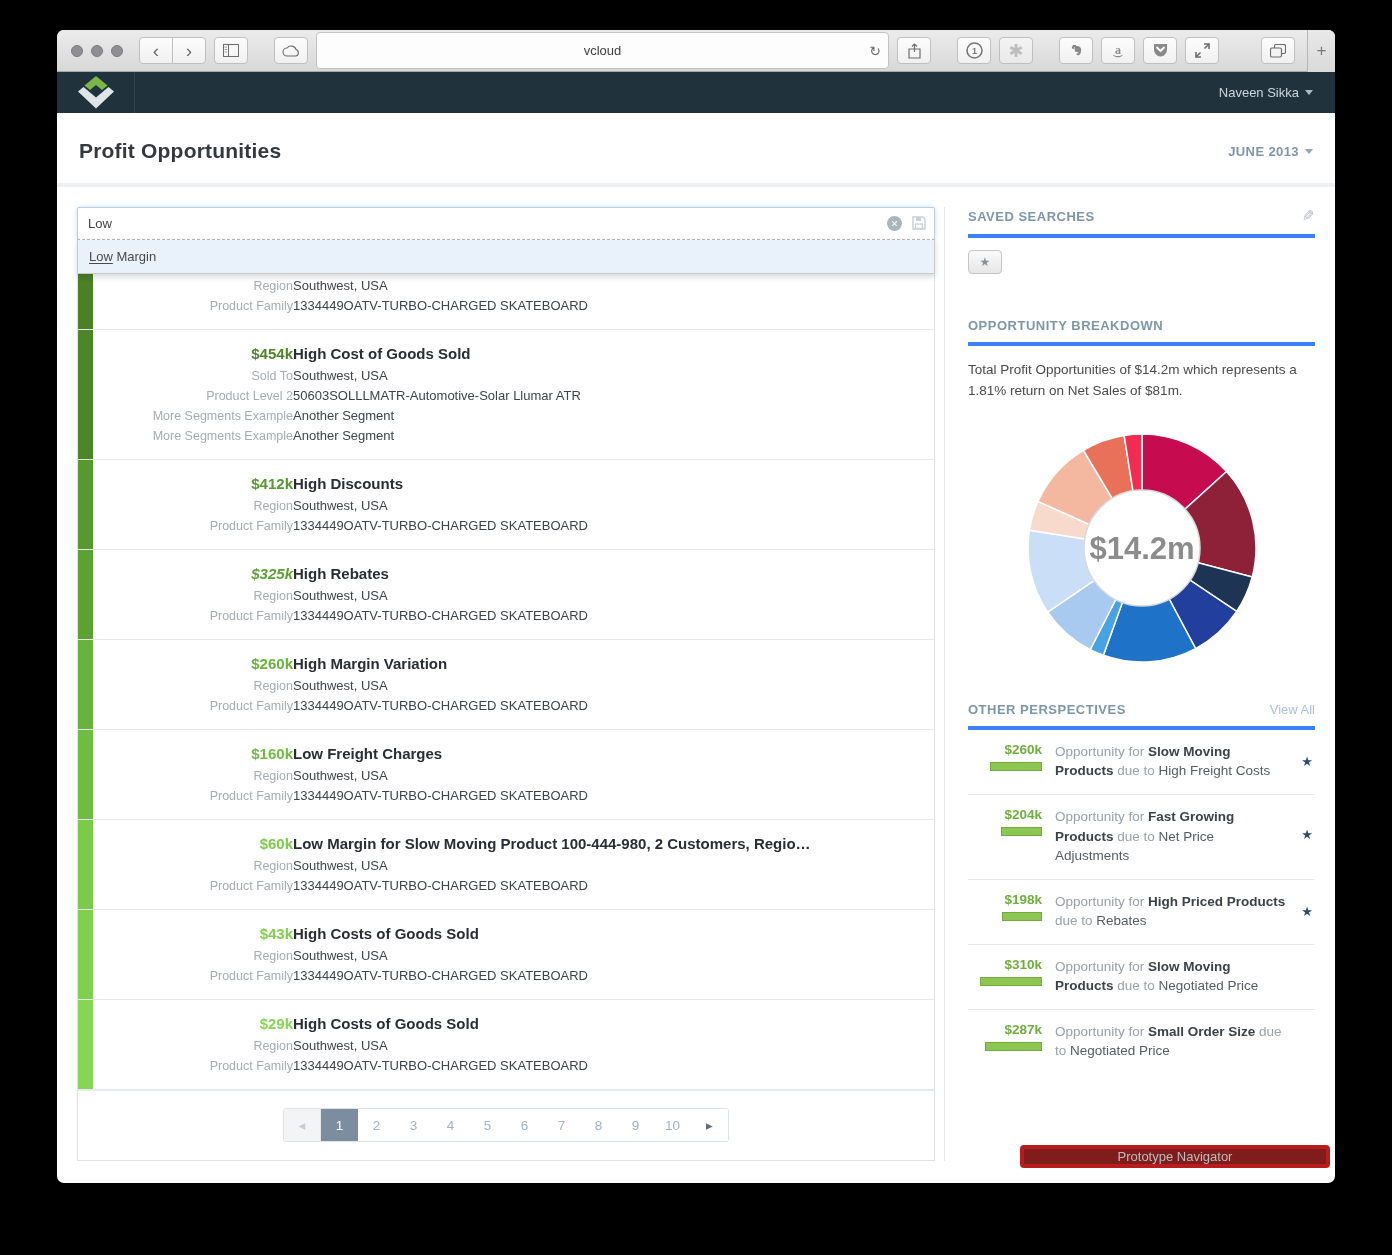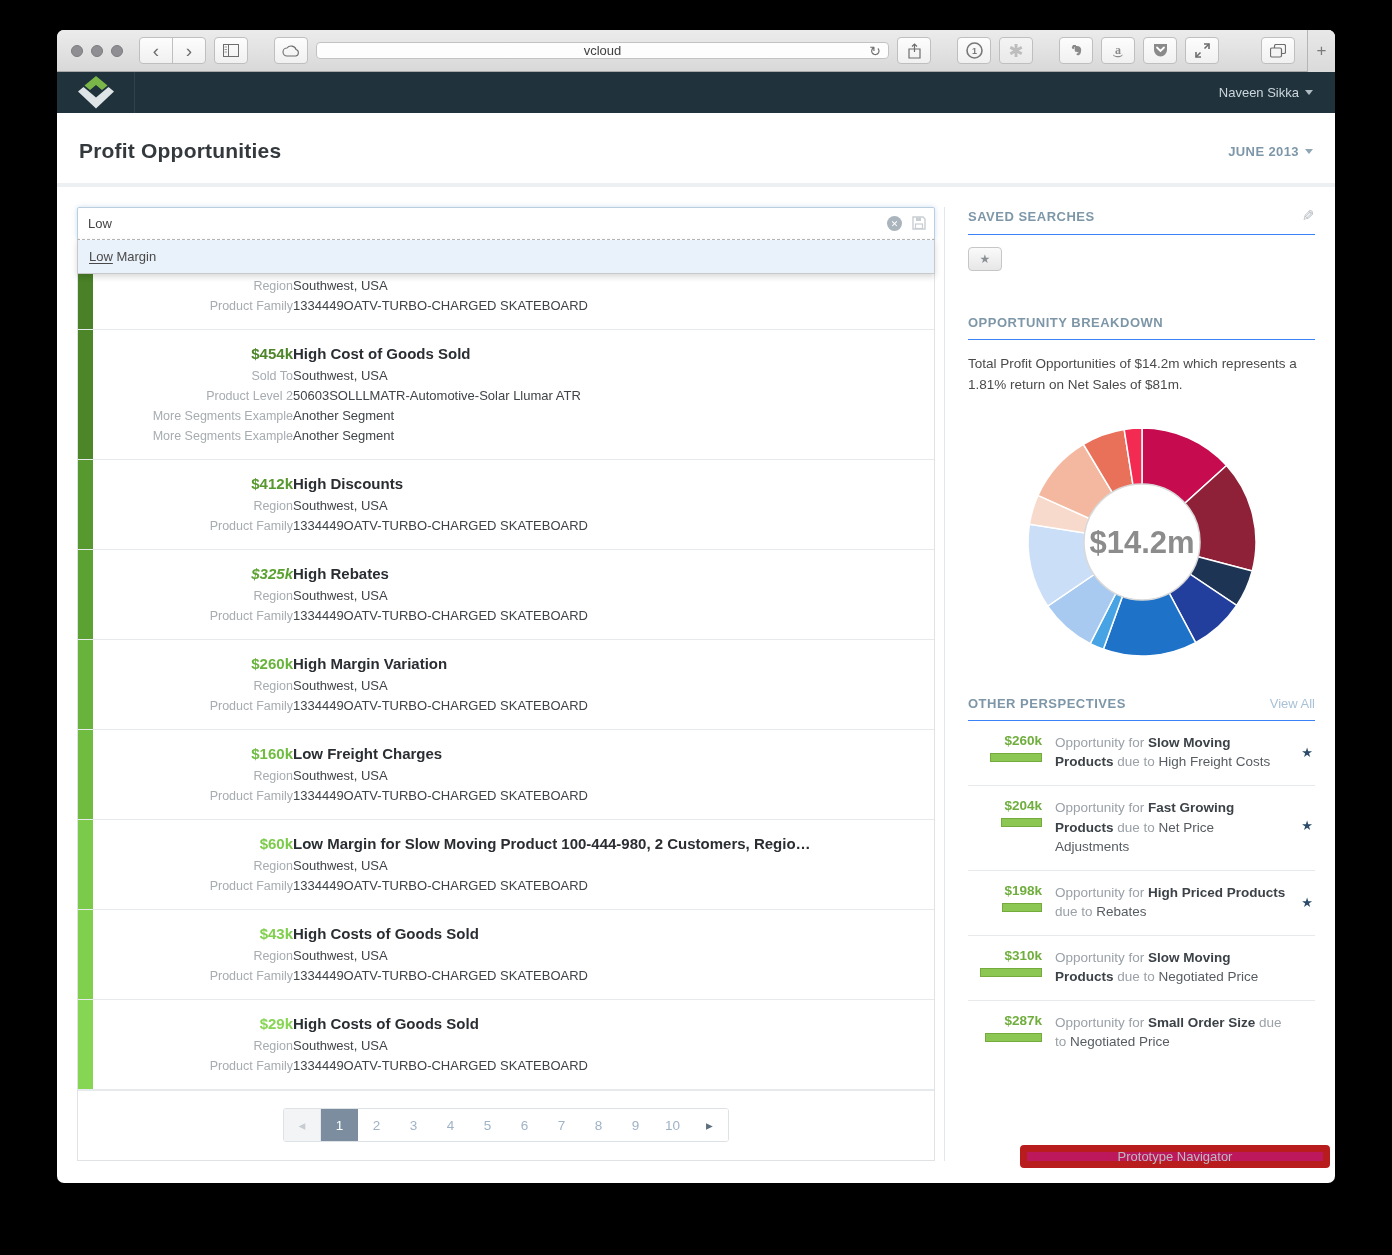--- a/index.html
+++ b/index.html
@@ -11,21 +11,21 @@
   .chrome{height:42px;background:linear-gradient(#ececec,#d8d8d8);border-bottom:1px solid #a8a8a8;
     display:flex;align-items:center;padding:0 8px;gap:8px;}
   .lights{display:flex;gap:8px;margin:0 8px 0 6px;}
   .light{width:12px;height:12px;border-radius:50%;background:#8f8f93;border:1px solid #7c7c80;}
   .cbtn{height:27px;min-width:34px;background:linear-gradient(#fdfdfd,#f0f0f0);border:1px solid #bfbfbf;
     border-radius:4px;display:flex;align-items:center;justify-content:center;color:#6d6d6d;font-size:15px;}
   .cbtn svg{display:block;}
   .btn-group{display:flex;}
   .btn-group .cbtn:first-child{border-radius:4px 0 0 4px;}
   .btn-group .cbtn:last-child{border-radius:0 4px 4px 0;margin-left:-1px;}
-  .urlbar{flex:1;height:17px;background:#fdfdfd;border:1px solid #c2c2c2;border-radius:4px;
+  .urlbar{flex:1;height:37px;background:#fdfdfd;border:1px solid #c2c2c2;border-radius:4px;
     display:flex;align-items:center;position:relative;}
   .urlbar .url-text{flex:1;text-align:center;font-size:13px;color:#404040;}
   .urlbar .reload{position:absolute;right:7px;color:#6f6f6f;font-size:14px;}
   .chrome .spacer{width:10px;}
   .newtab{width:28px;height:34px;margin:-0px -8px 0 4px;background:linear-gradient(#e8e8e8,#dadada);
     border-left:1px solid #b5b5b5;display:flex;align-items:center;justify-content:center;color:#7a7a7a;font-size:17px;height:42px;}
   
   .appbar{height:41px;background:#20333d;display:flex;align-items:center;}
   .logo-cell{width:78px;height:100%;display:flex;align-items:center;justify-content:center;
     border-right:1px solid rgba(255,255,255,.08);}
@@ -65,40 +65,40 @@
   .mlabel{text-align:right;font-size:12.5px;color:#a6acb0;line-height:20px;}
   .mvalue{font-size:13px;color:#3f4448;line-height:20px;}
   .pag-row{border-top:1px solid #e7eaec;padding:17px 0 18px;display:flex;justify-content:center;background:#fff;}
   .pager{display:flex;border:1px solid #dde2e7;border-radius:3px;overflow:hidden;height:34px;}
   .pcell{min-width:37px;padding:0 6px;display:flex;align-items:center;justify-content:center;font-size:13.5px;color:#9fb3c6;background:#fff;}
   .pcell.arrow-prev{background:#f3f4f5;border-right:1px solid #e3e7ea;color:#c6ccd2;}
   .pcell.arrow-next{color:#5d6e7d;}
   .pcell.active{background:#7b8d9e;color:#fff;}
   
   .s-section{margin-bottom:34px;}
-  .s-head{display:flex;align-items:center;border-bottom:1px solid #3b82f6;padding-bottom:9px;justify-content:space-between;}
+  .s-head{display:flex;align-items:center;border-bottom:4px solid #3b82f6;padding-bottom:9px;justify-content:space-between;}
   .s-head .s-title{font-size:13px;font-weight:bold;color:#7e97a8;letter-spacing:.5px;}
   .s-head .s-action{margin-left:auto;}
   .pencil{color:#b4bac0;font-size:15px;display:inline-block;transform:scaleX(-1);}
   .viewall{color:#a9c2d6;font-size:13px;}
   .starbtn{margin-top:12px;width:34px;height:24px;border:1px solid #c6c6c6;border-radius:4px;
     background:linear-gradient(#fafafa,#e7e7e7);color:#8a8f94;font-size:12px;display:flex;align-items:center;justify-content:center;}
   .s-summary{margin-top:14px;font-size:13.5px;color:#4a4a4a;line-height:1.55;}
   .donut-wrap{display:flex;justify-content:center;margin:26px 0 10px;}
   .p-item{position:relative;display:flex;padding:12px 0 13px;border-bottom:1px solid #e7eaec;}
   .p-item:last-child{border-bottom:none;}
   .p-left{width:74px;flex:none;text-align:right;}
   .p-amt{font-size:13.5px;font-weight:bold;color:#6fae3d;}
   .p-bar{height:9px;background:#8cc653;border:1px solid #74ab3c;margin-top:5px;margin-left:auto;}
   .p-text{margin-left:13px;font-size:13.5px;line-height:1.45;color:#9aa1a7;padding-right:26px;}
   .p-text b{color:#3c4247;}
   .p-text .cause{color:#565c61;}
   .p-star{position:absolute;right:2px;top:38%;color:#2c4b68;font-size:13px;}
-  .proto-btn{position:absolute;right:5px;bottom:15px;width:310px;height:23px;background:#be185d;
-    border:7px solid #b91c1c;border-radius:4px;color:#bcbcbc;font-size:13px;display:flex;align-items:center;justify-content:center;}
+  .proto-btn{position:absolute;right:5px;bottom:15px;width:310px;height:23px;background:#7f1d1d;
+    border:4px solid #b91c1c;border-radius:4px;color:#bcbcbc;font-size:13px;display:flex;align-items:center;justify-content:center;}
   .donut-center-text{font-size:31px;font-weight:bold;fill:#8c8c8c;}
 </style>
 </head>
 <body>
 
 <div class="window">
 
   <div class="chrome">
     <div class="lights">
       <div class="light"></div>

